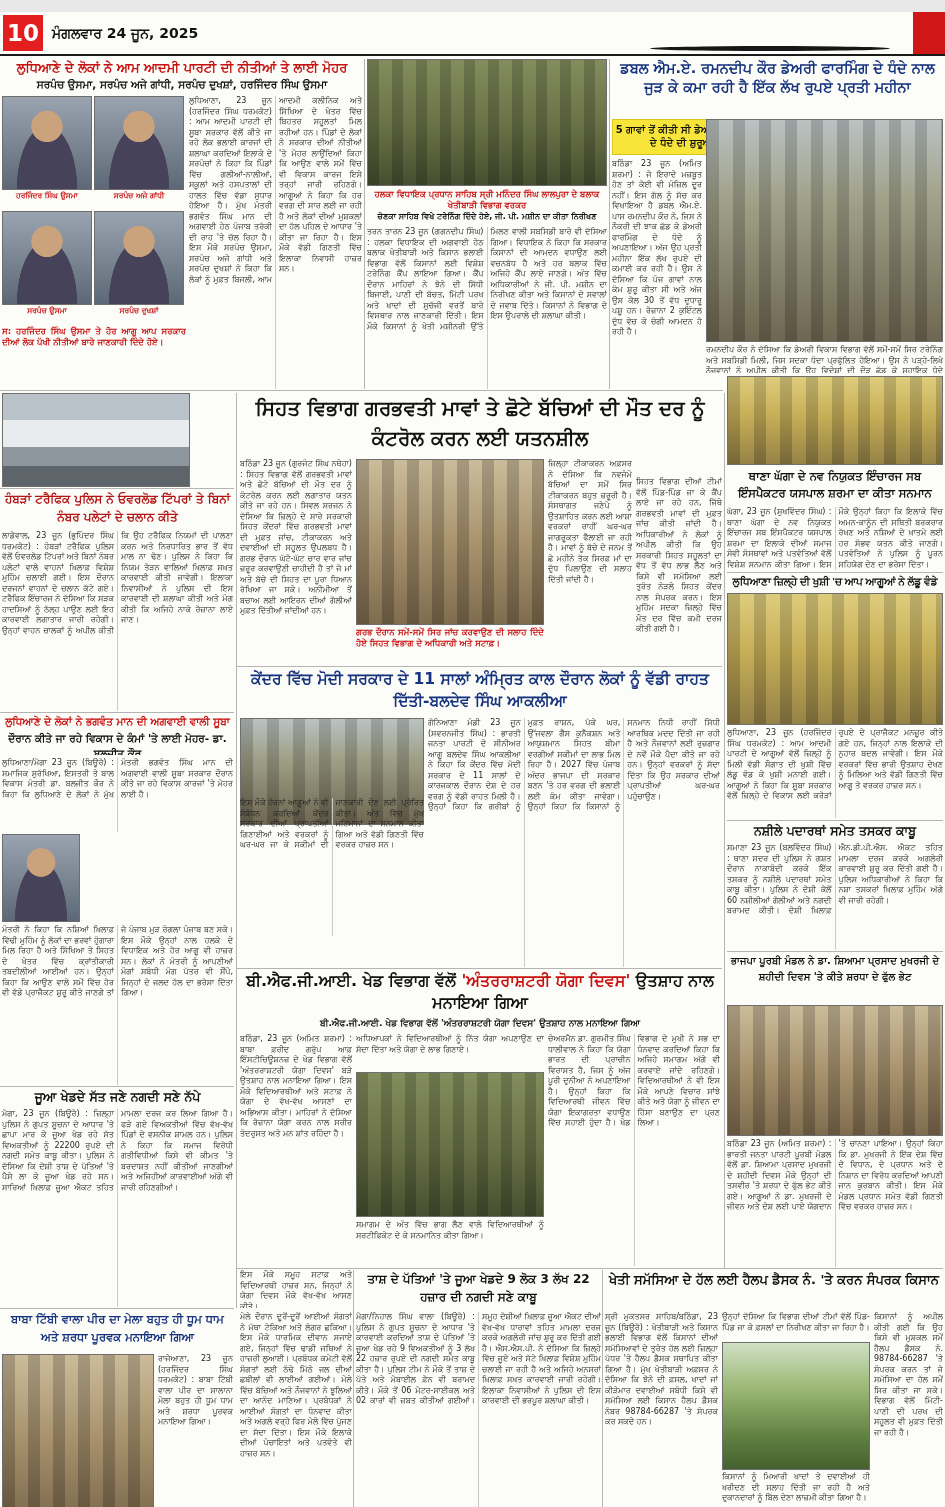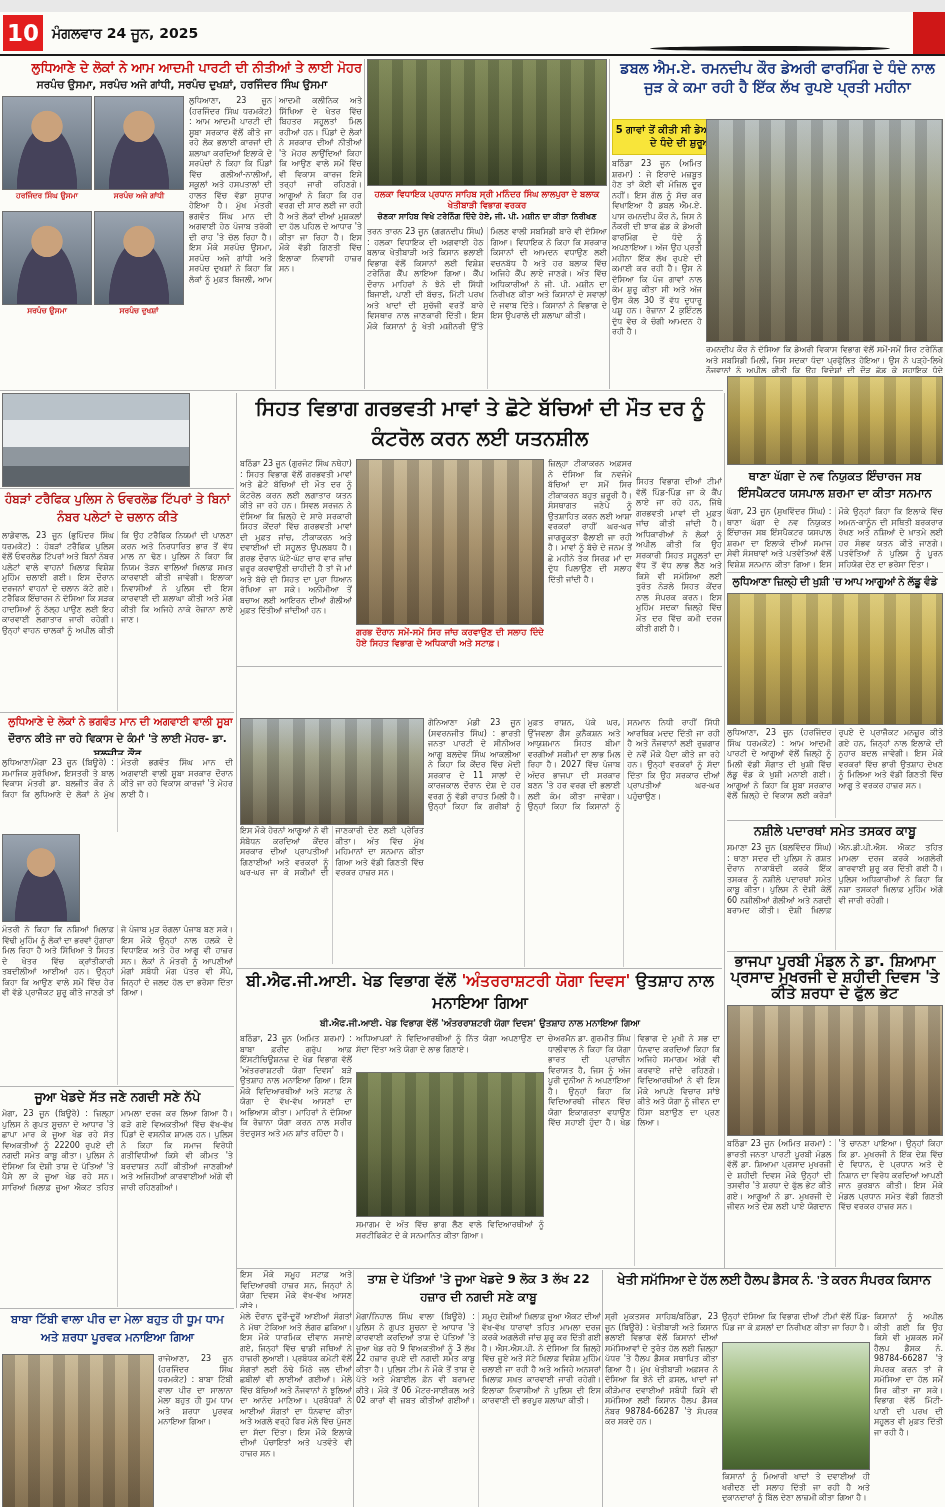--- a/index.html
+++ b/index.html
@@ -5,21 +5,21 @@
   html,body{margin:0;padding:0;background:#e8e8e8;}
   .page{position:relative;width:945px;height:1507px;background:#fcfcf8;
         font-family:"DejaVu Sans",sans-serif;overflow:hidden;margin:12px auto;}
   .abs{position:absolute;box-sizing:border-box;}
   
   .bt{font-size:8px;line-height:10.5px;text-align:justify;color:#1d1d1d;overflow:hidden;word-break:break-word;}
   .c2{column-count:2;column-gap:7px;column-rule:1px solid #c9c9c9;}
   .c3{column-count:3;column-gap:7px;column-rule:1px solid #c9c9c9;}
   
   .hd{font-weight:bold;text-align:center;overflow:hidden;}
-  .red{color:#c81212;text-align:right;} .navy{color:#16337d;text-align:center;} .blk{color:#111;} .maroon{color:#b31414;}
+  .red{color:#c81212;} .navy{color:#16337d;text-align:center;} .blk{color:#111;} .maroon{color:#b31414;}
   .cap{font-size:8.5px;line-height:10.5px;font-weight:bold;text-align:center;overflow:hidden;}
   
   .photo{position:absolute;border:1px solid #6e6e6e;box-sizing:border-box;}
   .ph-a{background:repeating-linear-gradient(90deg,rgba(30,40,22,.30) 0 11px,rgba(90,100,60,.18) 11px 24px),linear-gradient(180deg,#8d9663 0%,#6b7247 55%,#434a2e 100%);}
   .ph-b{background:repeating-linear-gradient(90deg,rgba(40,36,28,.28) 0 12px,rgba(120,110,86,.16) 12px 26px),linear-gradient(180deg,#c7d2d6 0%,#a9ac94 35%,#6d6550 100%);}
   .ph-c{background:repeating-linear-gradient(90deg,rgba(46,36,26,.30) 0 12px,rgba(140,118,86,.18) 12px 25px),linear-gradient(180deg,#d9cba9 0%,#b09a74 50%,#7c6a4d 100%);}
   .ph-d{background:repeating-linear-gradient(90deg,rgba(70,55,20,.28) 0 12px,rgba(190,160,70,.22) 12px 26px),linear-gradient(180deg,#e7d98c 0%,#c8b25c 45%,#8a7a46 100%);}
   .ph-e{background:linear-gradient(180deg,#cfe0c4 0%,#9db977 35%,#5f7f41 75%,#46612f 100%);}
   .ph-truck{background:linear-gradient(180deg,#b9c2c9 0 28%,#e9ecee 28% 58%,#8f979e 58% 78%,#5d646a 78% 100%);}
   .ph-portrait{background:radial-gradient(circle at 50% 32%,#caa27c 0 20%,rgba(0,0,0,0) 21%),radial-gradient(ellipse at 50% 100%,#45425a 0 48%,rgba(0,0,0,0) 49%),linear-gradient(180deg,#9aa4b0 0%,#5c6875 100%);}
@@ -54,20 +54,21 @@
 
   <div class="photo ph-portrait" style="left:2px;top:84px;width:90px;height:94px;"></div>
   <div class="abs cap red" style="left:2px;top:179px;width:90px;height:18px;font-size:7.5px;">ਹਰਜਿੰਦਰ ਸਿੰਘ ਉਸਮਾ</div>
   <div class="photo ph-portrait" style="left:94px;top:84px;width:90px;height:94px;"></div>
   <div class="abs cap red" style="left:94px;top:179px;width:90px;height:18px;font-size:7.5px;">ਸਰਪੰਚ ਅਜੇ ਗਾਂਧੀ</div>
   <div class="photo ph-portrait" style="left:2px;top:199px;width:90px;height:94px;"></div>
   <div class="abs cap red" style="left:2px;top:294px;width:90px;height:18px;font-size:7.5px;">ਸਰਪੰਚ ਉਸਮਾ</div>
   <div class="photo ph-portrait" style="left:94px;top:199px;width:90px;height:94px;"></div>
   <div class="abs cap red" style="left:94px;top:294px;width:90px;height:18px;font-size:7.5px;">ਸਰਪੰਚ ਦੁਖਸ਼ਾਂ</div>
 
+  <div class="abs cap red" style="left:2px;top:314px;width:184px;height:62px;text-align:justify;">ਸ: ਹਰਜਿੰਦਰ ਸਿੰਘ ਉਸਮਾ ਤੇ ਹੋਰ ਆਗੂ ਆਪ ਸਰਕਾਰ ਦੀਆਂ ਲੋਕ ਪੱਖੀ ਨੀਤੀਆਂ ਬਾਰੇ ਜਾਣਕਾਰੀ ਦਿੰਦੇ ਹੋਏ।</div>
   <div class="abs bt c2" style="left:189px;top:84px;width:173px;height:293px;">ਲੁਧਿਆਣਾ, 23 ਜੂਨ (ਹਰਜਿੰਦਰ ਸਿੰਘ ਧਰਮਕੋਟ) : ਆਮ ਆਦਮੀ ਪਾਰਟੀ ਦੀ ਸੂਬਾ ਸਰਕਾਰ ਵੱਲੋਂ ਕੀਤੇ ਜਾ ਰਹੇ ਲੋਕ ਭਲਾਈ ਕਾਰਜਾਂ ਦੀ ਸ਼ਲਾਘਾ ਕਰਦਿਆਂ ਇਲਾਕੇ ਦੇ ਸਰਪੰਚਾਂ ਨੇ ਕਿਹਾ ਕਿ ਪਿੰਡਾਂ ਵਿੱਚ ਗਲੀਆਂ-ਨਾਲੀਆਂ, ਸਕੂਲਾਂ ਅਤੇ ਹਸਪਤਾਲਾਂ ਦੀ ਹਾਲਤ ਵਿੱਚ ਵੱਡਾ ਸੁਧਾਰ ਹੋਇਆ ਹੈ। ਮੁੱਖ ਮੰਤਰੀ ਭਗਵੰਤ ਸਿੰਘ ਮਾਨ ਦੀ ਅਗਵਾਈ ਹੇਠ ਪੰਜਾਬ ਤਰੱਕੀ ਦੀ ਰਾਹ 'ਤੇ ਚੱਲ ਰਿਹਾ ਹੈ। ਇਸ ਮੌਕੇ ਸਰਪੰਚ ਉਸਮਾ, ਸਰਪੰਚ ਅਜੇ ਗਾਂਧੀ ਅਤੇ ਸਰਪੰਚ ਦੁਖਸ਼ਾਂ ਨੇ ਕਿਹਾ ਕਿ ਲੋਕਾਂ ਨੂੰ ਮੁਫ਼ਤ ਬਿਜਲੀ, ਆਮ ਆਦਮੀ ਕਲੀਨਿਕ ਅਤੇ ਸਿੱਖਿਆ ਦੇ ਖੇਤਰ ਵਿੱਚ ਬਿਹਤਰ ਸਹੂਲਤਾਂ ਮਿਲ ਰਹੀਆਂ ਹਨ। ਪਿੰਡਾਂ ਦੇ ਲੋਕਾਂ ਨੇ ਸਰਕਾਰ ਦੀਆਂ ਨੀਤੀਆਂ 'ਤੇ ਮੋਹਰ ਲਾਉਂਦਿਆਂ ਕਿਹਾ ਕਿ ਆਉਣ ਵਾਲੇ ਸਮੇਂ ਵਿੱਚ ਵੀ ਵਿਕਾਸ ਕਾਰਜ ਇਸੇ ਤਰ੍ਹਾਂ ਜਾਰੀ ਰਹਿਣਗੇ। ਆਗੂਆਂ ਨੇ ਕਿਹਾ ਕਿ ਹਰ ਵਰਗ ਦੀ ਸਾਰ ਲਈ ਜਾ ਰਹੀ ਹੈ ਅਤੇ ਲੋਕਾਂ ਦੀਆਂ ਮੁਸ਼ਕਲਾਂ ਦਾ ਹੱਲ ਪਹਿਲ ਦੇ ਆਧਾਰ 'ਤੇ ਕੀਤਾ ਜਾ ਰਿਹਾ ਹੈ। ਇਸ ਮੌਕੇ ਵੱਡੀ ਗਿਣਤੀ ਵਿੱਚ ਇਲਾਕਾ ਨਿਵਾਸੀ ਹਾਜ਼ਰ ਸਨ।</div>
 
   <div class="photo ph-a" style="left:367px;top:47px;width:240px;height:127px;"></div>
   <div class="abs cap red" style="left:367px;top:177px;width:240px;height:22px;">ਹਲਕਾ ਵਿਧਾਇਕ ਪ੍ਰਧਾਨ ਸਾਹਿਬ ਸ੍ਰੀ ਮਨਿੰਦਰ ਸਿੰਘ ਲਾਲਪੁਰਾ ਦੇ ਬਲਾਕ ਖੇਤੀਬਾੜੀ ਵਿਭਾਗ ਵਰਕਰ</div>
   <div class="abs cap blk" style="left:367px;top:200px;width:240px;height:12px;font-size:8px;">ਚੋਣਕਾ ਸਾਹਿਬ ਵਿਖੇ ਟਰੇਨਿੰਗ ਦਿੰਦੇ ਹੋਏ, ਜੀ. ਪੀ. ਮਸ਼ੀਨ ਦਾ ਕੀਤਾ ਨਿਰੀਖਣ</div>
   <div class="abs bt c2" style="left:367px;top:215px;width:240px;height:162px;">ਤਰਨ ਤਾਰਨ 23 ਜੂਨ (ਗਗਨਦੀਪ ਸਿੰਘ) : ਹਲਕਾ ਵਿਧਾਇਕ ਦੀ ਅਗਵਾਈ ਹੇਠ ਬਲਾਕ ਖੇਤੀਬਾੜੀ ਅਤੇ ਕਿਸਾਨ ਭਲਾਈ ਵਿਭਾਗ ਵੱਲੋਂ ਕਿਸਾਨਾਂ ਲਈ ਵਿਸ਼ੇਸ਼ ਟਰੇਨਿੰਗ ਕੈਂਪ ਲਾਇਆ ਗਿਆ। ਕੈਂਪ ਦੌਰਾਨ ਮਾਹਿਰਾਂ ਨੇ ਝੋਨੇ ਦੀ ਸਿੱਧੀ ਬਿਜਾਈ, ਪਾਣੀ ਦੀ ਬੱਚਤ, ਮਿੱਟੀ ਪਰਖ ਅਤੇ ਖਾਦਾਂ ਦੀ ਸੁਚੱਜੀ ਵਰਤੋਂ ਬਾਰੇ ਵਿਸਥਾਰ ਨਾਲ ਜਾਣਕਾਰੀ ਦਿੱਤੀ। ਇਸ ਮੌਕੇ ਕਿਸਾਨਾਂ ਨੂੰ ਖੇਤੀ ਮਸ਼ੀਨਰੀ ਉੱਤੇ ਮਿਲਣ ਵਾਲੀ ਸਬਸਿਡੀ ਬਾਰੇ ਵੀ ਦੱਸਿਆ ਗਿਆ। ਵਿਧਾਇਕ ਨੇ ਕਿਹਾ ਕਿ ਸਰਕਾਰ ਕਿਸਾਨਾਂ ਦੀ ਆਮਦਨ ਵਧਾਉਣ ਲਈ ਵਚਨਬੱਧ ਹੈ ਅਤੇ ਹਰ ਬਲਾਕ ਵਿੱਚ ਅਜਿਹੇ ਕੈਂਪ ਲਾਏ ਜਾਣਗੇ। ਅੰਤ ਵਿੱਚ ਅਧਿਕਾਰੀਆਂ ਨੇ ਜੀ. ਪੀ. ਮਸ਼ੀਨ ਦਾ ਨਿਰੀਖਣ ਕੀਤਾ ਅਤੇ ਕਿਸਾਨਾਂ ਦੇ ਸਵਾਲਾਂ ਦੇ ਜਵਾਬ ਦਿੱਤੇ। ਕਿਸਾਨਾਂ ਨੇ ਵਿਭਾਗ ਦੇ ਇਸ ਉਪਰਾਲੇ ਦੀ ਸ਼ਲਾਘਾ ਕੀਤੀ।</div>
 
   <div class="abs hd navy" style="left:612px;top:47px;width:331px;height:57px;font-size:14.5px;line-height:19px;">ਡਬਲ ਐਮ.ਏ. ਰਮਨਦੀਪ ਕੌਰ ਡੇਅਰੀ ਫਾਰਮਿੰਗ ਦੇ ਧੰਦੇ ਨਾਲ ਜੁੜ ਕੇ ਕਮਾ ਰਹੀ ਹੈ ਇੱਕ ਲੱਖ ਰੁਪਏ ਪ੍ਰਤੀ ਮਹੀਨਾ</div>
   <div class="abs hilite" style="left:612px;top:107px;width:146px;height:36px;">5 ਗਾਵਾਂ ਤੋਂ ਕੀਤੀ ਸੀ ਡੇਅਰੀ ਫਾਰਮਿੰਗ ਦੇ ਧੰਦੇ ਦੀ ਸ਼ੁਰੂਆਤ</div>
   <div class="abs bt" style="left:612px;top:147px;width:90px;height:230px;">ਬਠਿੰਡਾ 23 ਜੂਨ (ਅਮਿਤ ਸ਼ਰਮਾ) : ਜੇ ਇਰਾਦੇ ਮਜ਼ਬੂਤ ਹੋਣ ਤਾਂ ਕੋਈ ਵੀ ਮੰਜ਼ਿਲ ਦੂਰ ਨਹੀਂ। ਇਸ ਗੱਲ ਨੂੰ ਸੱਚ ਕਰ ਵਿਖਾਇਆ ਹੈ ਡਬਲ ਐਮ.ਏ. ਪਾਸ ਰਮਨਦੀਪ ਕੌਰ ਨੇ, ਜਿਸ ਨੇ ਨੌਕਰੀ ਦੀ ਝਾਕ ਛੱਡ ਕੇ ਡੇਅਰੀ ਫਾਰਮਿੰਗ ਦੇ ਧੰਦੇ ਨੂੰ ਅਪਣਾਇਆ। ਅੱਜ ਉਹ ਪ੍ਰਤੀ ਮਹੀਨਾ ਇੱਕ ਲੱਖ ਰੁਪਏ ਦੀ ਕਮਾਈ ਕਰ ਰਹੀ ਹੈ। ਉਸ ਨੇ ਦੱਸਿਆ ਕਿ ਪੰਜ ਗਾਵਾਂ ਨਾਲ ਕੰਮ ਸ਼ੁਰੂ ਕੀਤਾ ਸੀ ਅਤੇ ਅੱਜ ਉਸ ਕੋਲ 30 ਤੋਂ ਵੱਧ ਦੁਧਾਰੂ ਪਸ਼ੂ ਹਨ। ਰੋਜ਼ਾਨਾ 2 ਕੁਇੰਟਲ ਦੁੱਧ ਵੇਚ ਕੇ ਚੰਗੀ ਆਮਦਨ ਹੋ ਰਹੀ ਹੈ।</div>
@@ -84,36 +85,37 @@
   <div class="photo ph-truck" style="left:2px;top:381px;width:188px;height:94px;"></div>
   <div class="abs hd maroon" style="left:2px;top:478px;width:231px;height:38px;font-size:12px;line-height:18px;">ਹੰਬੜਾਂ ਟਰੈਫਿਕ ਪੁਲਿਸ ਨੇ ਓਵਰਲੋਡ ਟਿੱਪਰਾਂ ਤੇ ਬਿਨਾਂ ਨੰਬਰ ਪਲੇਟਾਂ ਦੇ ਚਲਾਨ ਕੀਤੇ</div>
   <div class="abs bt c2" style="left:2px;top:519px;width:231px;height:180px;">ਲਾਡੋਵਾਲ, 23 ਜੂਨ (ਭੁਪਿੰਦਰ ਸਿੰਘ ਧਰਮਕੋਟ) : ਹੰਬੜਾਂ ਟਰੈਫਿਕ ਪੁਲਿਸ ਵੱਲੋਂ ਓਵਰਲੋਡ ਟਿੱਪਰਾਂ ਅਤੇ ਬਿਨਾਂ ਨੰਬਰ ਪਲੇਟਾਂ ਵਾਲੇ ਵਾਹਨਾਂ ਖ਼ਿਲਾਫ਼ ਵਿਸ਼ੇਸ਼ ਮੁਹਿੰਮ ਚਲਾਈ ਗਈ। ਇਸ ਦੌਰਾਨ ਦਰਜਨਾਂ ਵਾਹਨਾਂ ਦੇ ਚਲਾਨ ਕੱਟੇ ਗਏ। ਟਰੈਫਿਕ ਇੰਚਾਰਜ ਨੇ ਦੱਸਿਆ ਕਿ ਸੜਕ ਹਾਦਸਿਆਂ ਨੂੰ ਠੱਲ੍ਹ ਪਾਉਣ ਲਈ ਇਹ ਕਾਰਵਾਈ ਲਗਾਤਾਰ ਜਾਰੀ ਰਹੇਗੀ। ਉਨ੍ਹਾਂ ਵਾਹਨ ਚਾਲਕਾਂ ਨੂੰ ਅਪੀਲ ਕੀਤੀ ਕਿ ਉਹ ਟਰੈਫਿਕ ਨਿਯਮਾਂ ਦੀ ਪਾਲਣਾ ਕਰਨ ਅਤੇ ਨਿਰਧਾਰਿਤ ਭਾਰ ਤੋਂ ਵੱਧ ਮਾਲ ਨਾ ਢੋਣ। ਪੁਲਿਸ ਨੇ ਕਿਹਾ ਕਿ ਨਿਯਮ ਤੋੜਨ ਵਾਲਿਆਂ ਖ਼ਿਲਾਫ਼ ਸਖ਼ਤ ਕਾਰਵਾਈ ਕੀਤੀ ਜਾਵੇਗੀ। ਇਲਾਕਾ ਨਿਵਾਸੀਆਂ ਨੇ ਪੁਲਿਸ ਦੀ ਇਸ ਕਾਰਵਾਈ ਦੀ ਸ਼ਲਾਘਾ ਕੀਤੀ ਅਤੇ ਮੰਗ ਕੀਤੀ ਕਿ ਅਜਿਹੇ ਨਾਕੇ ਰੋਜ਼ਾਨਾ ਲਾਏ ਜਾਣ।</div>
 
   <div class="abs hd red" style="left:2px;top:702px;width:231px;height:17px;font-size:10.5px;line-height:15px;">ਲੁਧਿਆਣੇ ਦੇ ਲੋਕਾਂ ਨੇ ਭਗਵੰਤ ਮਾਨ ਦੀ ਅਗਵਾਈ ਵਾਲੀ ਸੂਬਾ ਸਰਕਾਰ</div>
   <div class="abs hd blk" style="left:2px;top:719px;width:231px;height:24px;font-size:10.5px;line-height:15px;">ਦੌਰਾਨ ਕੀਤੇ ਜਾ ਰਹੇ ਵਿਕਾਸ ਦੇ ਕੰਮਾਂ 'ਤੇ ਲਾਈ ਮੋਹਰ- ਡਾ. ਬਲਜੀਤ ਕੌਰ</div>
   <div class="abs bt c2" style="left:2px;top:746px;width:231px;height:74px;">ਲੁਧਿਆਣਾ/ਮੋਗਾ 23 ਜੂਨ (ਬਿਊਰੋ) : ਸਮਾਜਿਕ ਸੁਰੱਖਿਆ, ਇਸਤਰੀ ਤੇ ਬਾਲ ਵਿਕਾਸ ਮੰਤਰੀ ਡਾ. ਬਲਜੀਤ ਕੌਰ ਨੇ ਕਿਹਾ ਕਿ ਲੁਧਿਆਣੇ ਦੇ ਲੋਕਾਂ ਨੇ ਮੁੱਖ ਮੰਤਰੀ ਭਗਵੰਤ ਸਿੰਘ ਮਾਨ ਦੀ ਅਗਵਾਈ ਵਾਲੀ ਸੂਬਾ ਸਰਕਾਰ ਦੌਰਾਨ ਕੀਤੇ ਜਾ ਰਹੇ ਵਿਕਾਸ ਕਾਰਜਾਂ 'ਤੇ ਮੋਹਰ ਲਾਈ ਹੈ।</div>
   <div class="photo ph-portrait" style="left:2px;top:822px;width:78px;height:88px;"></div>
   <div class="abs bt c2" style="left:2px;top:913px;width:231px;height:160px;">ਮੰਤਰੀ ਨੇ ਕਿਹਾ ਕਿ ਨਸ਼ਿਆਂ ਖ਼ਿਲਾਫ਼ ਵਿੱਢੀ ਮੁਹਿੰਮ ਨੂੰ ਲੋਕਾਂ ਦਾ ਭਰਵਾਂ ਹੁੰਗਾਰਾ ਮਿਲ ਰਿਹਾ ਹੈ ਅਤੇ ਸਿੱਖਿਆ ਤੇ ਸਿਹਤ ਦੇ ਖੇਤਰ ਵਿੱਚ ਕ੍ਰਾਂਤੀਕਾਰੀ ਤਬਦੀਲੀਆਂ ਆਈਆਂ ਹਨ। ਉਨ੍ਹਾਂ ਕਿਹਾ ਕਿ ਆਉਣ ਵਾਲੇ ਸਮੇਂ ਵਿੱਚ ਹੋਰ ਵੀ ਵੱਡੇ ਪ੍ਰਾਜੈਕਟ ਸ਼ੁਰੂ ਕੀਤੇ ਜਾਣਗੇ ਤਾਂ ਜੋ ਪੰਜਾਬ ਮੁੜ ਰੰਗਲਾ ਪੰਜਾਬ ਬਣ ਸਕੇ। ਇਸ ਮੌਕੇ ਉਨ੍ਹਾਂ ਨਾਲ ਹਲਕੇ ਦੇ ਵਿਧਾਇਕ ਅਤੇ ਹੋਰ ਆਗੂ ਵੀ ਹਾਜ਼ਰ ਸਨ। ਲੋਕਾਂ ਨੇ ਮੰਤਰੀ ਨੂੰ ਆਪਣੀਆਂ ਮੰਗਾਂ ਸਬੰਧੀ ਮੰਗ ਪੱਤਰ ਵੀ ਸੌਂਪੇ, ਜਿਨ੍ਹਾਂ ਦੇ ਜਲਦ ਹੱਲ ਦਾ ਭਰੋਸਾ ਦਿੱਤਾ ਗਿਆ।</div>
 
+  <div class="abs hd navy" style="left:240px;top:656px;width:480px;height:46px;font-size:15.5px;line-height:22px;">ਕੇਂਦਰ ਵਿੱਚ ਮੋਦੀ ਸਰਕਾਰ ਦੇ 11 ਸਾਲਾਂ ਅੰਮ੍ਰਿਤ ਕਾਲ ਦੌਰਾਨ ਲੋਕਾਂ ਨੂੰ ਵੱਡੀ ਰਾਹਤ ਦਿੱਤੀ-ਬਲਦੇਵ ਸਿੰਘ ਆਕਲੀਆ</div>
   <div class="photo ph-b" style="left:240px;top:706px;width:184px;height:107px;"></div>
   <div class="abs bt c3" style="left:428px;top:706px;width:292px;height:249px;">ਗੋਨਿਆਣਾ ਮੰਡੀ 23 ਜੂਨ (ਸਵਰਨਜੀਤ ਸਿੰਘ) : ਭਾਰਤੀ ਜਨਤਾ ਪਾਰਟੀ ਦੇ ਸੀਨੀਅਰ ਆਗੂ ਬਲਦੇਵ ਸਿੰਘ ਆਕਲੀਆ ਨੇ ਕਿਹਾ ਕਿ ਕੇਂਦਰ ਵਿੱਚ ਮੋਦੀ ਸਰਕਾਰ ਦੇ 11 ਸਾਲਾਂ ਦੇ ਕਾਰਜਕਾਲ ਦੌਰਾਨ ਦੇਸ਼ ਦੇ ਹਰ ਵਰਗ ਨੂੰ ਵੱਡੀ ਰਾਹਤ ਮਿਲੀ ਹੈ। ਉਨ੍ਹਾਂ ਕਿਹਾ ਕਿ ਗਰੀਬਾਂ ਨੂੰ ਮੁਫ਼ਤ ਰਾਸ਼ਨ, ਪੱਕੇ ਘਰ, ਉੱਜਵਲਾ ਗੈਸ ਕੁਨੈਕਸ਼ਨ ਅਤੇ ਆਯੁਸ਼ਮਾਨ ਸਿਹਤ ਬੀਮਾ ਵਰਗੀਆਂ ਸਕੀਮਾਂ ਦਾ ਲਾਭ ਮਿਲ ਰਿਹਾ ਹੈ। 2027 ਵਿੱਚ ਪੰਜਾਬ ਅੰਦਰ ਭਾਜਪਾ ਦੀ ਸਰਕਾਰ ਬਣਨ 'ਤੇ ਹਰ ਵਰਗ ਦੀ ਭਲਾਈ ਲਈ ਕੰਮ ਕੀਤਾ ਜਾਵੇਗਾ। ਉਨ੍ਹਾਂ ਕਿਹਾ ਕਿ ਕਿਸਾਨਾਂ ਨੂੰ ਸਨਮਾਨ ਨਿਧੀ ਰਾਹੀਂ ਸਿੱਧੀ ਆਰਥਿਕ ਮਦਦ ਦਿੱਤੀ ਜਾ ਰਹੀ ਹੈ ਅਤੇ ਨੌਜਵਾਨਾਂ ਲਈ ਰੁਜ਼ਗਾਰ ਦੇ ਨਵੇਂ ਮੌਕੇ ਪੈਦਾ ਕੀਤੇ ਜਾ ਰਹੇ ਹਨ। ਉਨ੍ਹਾਂ ਵਰਕਰਾਂ ਨੂੰ ਸੱਦਾ ਦਿੱਤਾ ਕਿ ਉਹ ਸਰਕਾਰ ਦੀਆਂ ਪ੍ਰਾਪਤੀਆਂ ਘਰ-ਘਰ ਪਹੁੰਚਾਉਣ।</div>
-  <div class="abs bt c2" style="left:240px;top:814px;width:184px;height:138px;">ਇਸ ਮੌਕੇ ਹੋਰਨਾਂ ਆਗੂਆਂ ਨੇ ਵੀ ਸੰਬੋਧਨ ਕਰਦਿਆਂ ਕੇਂਦਰ ਸਰਕਾਰ ਦੀਆਂ ਪ੍ਰਾਪਤੀਆਂ ਗਿਣਾਈਆਂ ਅਤੇ ਵਰਕਰਾਂ ਨੂੰ ਘਰ-ਘਰ ਜਾ ਕੇ ਸਕੀਮਾਂ ਦੀ ਜਾਣਕਾਰੀ ਦੇਣ ਲਈ ਪ੍ਰੇਰਿਤ ਕੀਤਾ। ਅੰਤ ਵਿੱਚ ਮੁੱਖ ਮਹਿਮਾਨਾਂ ਦਾ ਸਨਮਾਨ ਕੀਤਾ ਗਿਆ ਅਤੇ ਵੱਡੀ ਗਿਣਤੀ ਵਿੱਚ ਵਰਕਰ ਹਾਜ਼ਰ ਸਨ।</div>
+  <div class="abs bt c2" style="left:240px;top:786px;width:184px;height:138px;">ਇਸ ਮੌਕੇ ਹੋਰਨਾਂ ਆਗੂਆਂ ਨੇ ਵੀ ਸੰਬੋਧਨ ਕਰਦਿਆਂ ਕੇਂਦਰ ਸਰਕਾਰ ਦੀਆਂ ਪ੍ਰਾਪਤੀਆਂ ਗਿਣਾਈਆਂ ਅਤੇ ਵਰਕਰਾਂ ਨੂੰ ਘਰ-ਘਰ ਜਾ ਕੇ ਸਕੀਮਾਂ ਦੀ ਜਾਣਕਾਰੀ ਦੇਣ ਲਈ ਪ੍ਰੇਰਿਤ ਕੀਤਾ। ਅੰਤ ਵਿੱਚ ਮੁੱਖ ਮਹਿਮਾਨਾਂ ਦਾ ਸਨਮਾਨ ਕੀਤਾ ਗਿਆ ਅਤੇ ਵੱਡੀ ਗਿਣਤੀ ਵਿੱਚ ਵਰਕਰ ਹਾਜ਼ਰ ਸਨ।</div>
 
   <div class="photo ph-d" style="left:727px;top:364px;width:216px;height:89px;"></div>
   <div class="abs hd blk" style="left:727px;top:456px;width:216px;height:36px;font-size:11.5px;line-height:17px;">ਥਾਣਾ ਘੱਗਾ ਦੇ ਨਵ ਨਿਯੁਕਤ ਇੰਚਾਰਜ ਸਬ ਇੰਸਪੈਕਟਰ ਯਸਪਾਲ ਸ਼ਰਮਾ ਦਾ ਕੀਤਾ ਸਨਮਾਨ</div>
   <div class="abs bt c2" style="left:727px;top:495px;width:216px;height:63px;">ਘੱਗਾ, 23 ਜੂਨ (ਸੁਖਵਿੰਦਰ ਸਿੰਘ) : ਥਾਣਾ ਘੱਗਾ ਦੇ ਨਵ ਨਿਯੁਕਤ ਇੰਚਾਰਜ ਸਬ ਇੰਸਪੈਕਟਰ ਯਸਪਾਲ ਸ਼ਰਮਾ ਦਾ ਇਲਾਕੇ ਦੀਆਂ ਸਮਾਜ ਸੇਵੀ ਸੰਸਥਾਵਾਂ ਅਤੇ ਪਤਵੰਤਿਆਂ ਵੱਲੋਂ ਵਿਸ਼ੇਸ਼ ਸਨਮਾਨ ਕੀਤਾ ਗਿਆ। ਇਸ ਮੌਕੇ ਉਨ੍ਹਾਂ ਕਿਹਾ ਕਿ ਇਲਾਕੇ ਵਿੱਚ ਅਮਨ-ਕਾਨੂੰਨ ਦੀ ਸਥਿਤੀ ਬਰਕਰਾਰ ਰੱਖਣ ਅਤੇ ਨਸ਼ਿਆਂ ਦੇ ਖ਼ਾਤਮੇ ਲਈ ਹਰ ਸੰਭਵ ਯਤਨ ਕੀਤੇ ਜਾਣਗੇ। ਪਤਵੰਤਿਆਂ ਨੇ ਪੁਲਿਸ ਨੂੰ ਪੂਰਨ ਸਹਿਯੋਗ ਦੇਣ ਦਾ ਭਰੋਸਾ ਦਿੱਤਾ।</div>
 
   <div class="abs hd blk" style="left:727px;top:562px;width:216px;height:17px;font-size:10.5px;line-height:16px;font-family:Liberation Serif, serif;">ਲੁਧਿਆਣਾ ਜ਼ਿਲ੍ਹੇ ਦੀ ਖੁਸ਼ੀ 'ਚ ਆਪ ਆਗੂਆਂ ਨੇ ਲੱਡੂ ਵੰਡੇ</div>
   <div class="photo ph-d" style="left:727px;top:581px;width:216px;height:132px;"></div>
   <div class="abs bt c2" style="left:727px;top:716px;width:216px;height:90px;">ਲੁਧਿਆਣਾ, 23 ਜੂਨ (ਹਰਜਿੰਦਰ ਸਿੰਘ ਧਰਮਕੋਟ) : ਆਮ ਆਦਮੀ ਪਾਰਟੀ ਦੇ ਆਗੂਆਂ ਵੱਲੋਂ ਜ਼ਿਲ੍ਹੇ ਨੂੰ ਮਿਲੀ ਵੱਡੀ ਸੌਗਾਤ ਦੀ ਖੁਸ਼ੀ ਵਿੱਚ ਲੱਡੂ ਵੰਡ ਕੇ ਖੁਸ਼ੀ ਮਨਾਈ ਗਈ। ਆਗੂਆਂ ਨੇ ਕਿਹਾ ਕਿ ਸੂਬਾ ਸਰਕਾਰ ਵੱਲੋਂ ਜ਼ਿਲ੍ਹੇ ਦੇ ਵਿਕਾਸ ਲਈ ਕਰੋੜਾਂ ਰੁਪਏ ਦੇ ਪ੍ਰਾਜੈਕਟ ਮਨਜ਼ੂਰ ਕੀਤੇ ਗਏ ਹਨ, ਜਿਨ੍ਹਾਂ ਨਾਲ ਇਲਾਕੇ ਦੀ ਨੁਹਾਰ ਬਦਲ ਜਾਵੇਗੀ। ਇਸ ਮੌਕੇ ਵਰਕਰਾਂ ਵਿੱਚ ਭਾਰੀ ਉਤਸ਼ਾਹ ਦੇਖਣ ਨੂੰ ਮਿਲਿਆ ਅਤੇ ਵੱਡੀ ਗਿਣਤੀ ਵਿੱਚ ਆਗੂ ਤੇ ਵਰਕਰ ਹਾਜ਼ਰ ਸਨ।</div>
 
   <div class="abs hd blk" style="left:727px;top:810px;width:216px;height:18px;font-size:12.5px;line-height:17px;">ਨਸ਼ੀਲੇ ਪਦਾਰਥਾਂ ਸਮੇਤ ਤਸਕਰ ਕਾਬੂ</div>
   <div class="abs bt c2" style="left:727px;top:831px;width:216px;height:107px;">ਸਮਾਣਾ 23 ਜੂਨ (ਬਲਵਿੰਦਰ ਸਿੰਘ) : ਥਾਣਾ ਸਦਰ ਦੀ ਪੁਲਿਸ ਨੇ ਗਸ਼ਤ ਦੌਰਾਨ ਨਾਕਾਬੰਦੀ ਕਰਕੇ ਇੱਕ ਤਸਕਰ ਨੂੰ ਨਸ਼ੀਲੇ ਪਦਾਰਥਾਂ ਸਮੇਤ ਕਾਬੂ ਕੀਤਾ। ਪੁਲਿਸ ਨੇ ਦੋਸ਼ੀ ਕੋਲੋਂ 60 ਨਸ਼ੀਲੀਆਂ ਗੋਲੀਆਂ ਅਤੇ ਨਗਦੀ ਬਰਾਮਦ ਕੀਤੀ। ਦੋਸ਼ੀ ਖ਼ਿਲਾਫ਼ ਐਨ.ਡੀ.ਪੀ.ਐਸ. ਐਕਟ ਤਹਿਤ ਮਾਮਲਾ ਦਰਜ ਕਰਕੇ ਅਗਲੇਰੀ ਕਾਰਵਾਈ ਸ਼ੁਰੂ ਕਰ ਦਿੱਤੀ ਗਈ ਹੈ। ਪੁਲਿਸ ਅਧਿਕਾਰੀਆਂ ਨੇ ਕਿਹਾ ਕਿ ਨਸ਼ਾ ਤਸਕਰਾਂ ਖ਼ਿਲਾਫ਼ ਮੁਹਿੰਮ ਅੱਗੇ ਵੀ ਜਾਰੀ ਰਹੇਗੀ।</div>
 
-  <div class="abs hd blk" style="left:727px;top:941px;width:216px;height:50px;font-size:15px;line-height:16px;">ਭਾਜਪਾ ਪੂਰਬੀ ਮੰਡਲ ਨੇ ਡਾ. ਸ਼ਿਆਮਾ ਪ੍ਰਸਾਦ ਮੁਖਰਜੀ ਦੇ ਸ਼ਹੀਦੀ ਦਿਵਸ 'ਤੇ ਕੀਤੇ ਸ਼ਰਧਾ ਦੇ ਫੁੱਲ ਭੇਟ</div>
+  <div class="abs hd blk" style="left:727px;top:941px;width:216px;height:50px;font-size:10px;line-height:16px;">ਭਾਜਪਾ ਪੂਰਬੀ ਮੰਡਲ ਨੇ ਡਾ. ਸ਼ਿਆਮਾ ਪ੍ਰਸਾਦ ਮੁਖਰਜੀ ਦੇ ਸ਼ਹੀਦੀ ਦਿਵਸ 'ਤੇ ਕੀਤੇ ਸ਼ਰਧਾ ਦੇ ਫੁੱਲ ਭੇਟ</div>
   <div class="photo ph-c" style="left:727px;top:993px;width:216px;height:131px;"></div>
   <div class="abs bt c2" style="left:727px;top:1127px;width:216px;height:128px;">ਬਠਿੰਡਾ 23 ਜੂਨ (ਅਮਿਤ ਸ਼ਰਮਾ) : ਭਾਰਤੀ ਜਨਤਾ ਪਾਰਟੀ ਪੂਰਬੀ ਮੰਡਲ ਵੱਲੋਂ ਡਾ. ਸ਼ਿਆਮਾ ਪ੍ਰਸਾਦ ਮੁਖਰਜੀ ਦੇ ਸ਼ਹੀਦੀ ਦਿਵਸ ਮੌਕੇ ਉਨ੍ਹਾਂ ਦੀ ਤਸਵੀਰ 'ਤੇ ਸ਼ਰਧਾ ਦੇ ਫੁੱਲ ਭੇਟ ਕੀਤੇ ਗਏ। ਆਗੂਆਂ ਨੇ ਡਾ. ਮੁਖਰਜੀ ਦੇ ਜੀਵਨ ਅਤੇ ਦੇਸ਼ ਲਈ ਪਾਏ ਯੋਗਦਾਨ 'ਤੇ ਚਾਨਣਾ ਪਾਇਆ। ਉਨ੍ਹਾਂ ਕਿਹਾ ਕਿ ਡਾ. ਮੁਖਰਜੀ ਨੇ ਇੱਕ ਦੇਸ਼ ਵਿੱਚ ਦੋ ਵਿਧਾਨ, ਦੋ ਪ੍ਰਧਾਨ ਅਤੇ ਦੋ ਨਿਸ਼ਾਨ ਦਾ ਵਿਰੋਧ ਕਰਦਿਆਂ ਆਪਣੀ ਜਾਨ ਕੁਰਬਾਨ ਕੀਤੀ। ਇਸ ਮੌਕੇ ਮੰਡਲ ਪ੍ਰਧਾਨ ਸਮੇਤ ਵੱਡੀ ਗਿਣਤੀ ਵਿੱਚ ਵਰਕਰ ਹਾਜ਼ਰ ਸਨ।</div>
 
   <div class="abs hd" style="left:240px;top:958px;width:480px;height:46px;font-size:16px;line-height:22px;">
     <span class="blk">ਬੀ.ਐਫ.ਜੀ.ਆਈ. ਖੇਡ ਵਿਭਾਗ ਵੱਲੋਂ </span><span class="red">'ਅੰਤਰਰਾਸ਼ਟਰੀ ਯੋਗਾ ਦਿਵਸ'</span><span class="blk"> ਉਤਸ਼ਾਹ ਨਾਲ ਮਨਾਇਆ ਗਿਆ</span>
   </div>
   <div class="abs cap blk" style="left:240px;top:1006px;width:480px;height:13px;font-size:9px;">ਬੀ.ਐਫ.ਜੀ.ਆਈ. ਖੇਡ ਵਿਭਾਗ ਵੱਲੋਂ 'ਅੰਤਰਰਾਸ਼ਟਰੀ ਯੋਗਾ ਦਿਵਸ' ਉਤਸ਼ਾਹ ਨਾਲ ਮਨਾਇਆ ਗਿਆ</div>
   <div class="abs bt" style="left:240px;top:1022px;width:112px;height:232px;">ਬਠਿੰਡਾ, 23 ਜੂਨ (ਅਮਿਤ ਸ਼ਰਮਾ) : ਬਾਬਾ ਫ਼ਰੀਦ ਗਰੁੱਪ ਆਫ਼ ਇੰਸਟੀਚਿਊਸ਼ਨਜ਼ ਦੇ ਖੇਡ ਵਿਭਾਗ ਵੱਲੋਂ 'ਅੰਤਰਰਾਸ਼ਟਰੀ ਯੋਗਾ ਦਿਵਸ' ਬੜੇ ਉਤਸ਼ਾਹ ਨਾਲ ਮਨਾਇਆ ਗਿਆ। ਇਸ ਮੌਕੇ ਵਿਦਿਆਰਥੀਆਂ ਅਤੇ ਸਟਾਫ਼ ਨੇ ਯੋਗਾ ਦੇ ਵੱਖ-ਵੱਖ ਆਸਣਾਂ ਦਾ ਅਭਿਆਸ ਕੀਤਾ। ਮਾਹਿਰਾਂ ਨੇ ਦੱਸਿਆ ਕਿ ਰੋਜ਼ਾਨਾ ਯੋਗਾ ਕਰਨ ਨਾਲ ਸਰੀਰ ਤੰਦਰੁਸਤ ਅਤੇ ਮਨ ਸ਼ਾਂਤ ਰਹਿੰਦਾ ਹੈ।</div>
   <div class="abs bt" style="left:356px;top:1022px;width:188px;height:36px;">ਅਧਿਆਪਕਾਂ ਨੇ ਵਿਦਿਆਰਥੀਆਂ ਨੂੰ ਨਿੱਤ ਯੋਗਾ ਅਪਣਾਉਣ ਦਾ ਸੱਦਾ ਦਿੱਤਾ ਅਤੇ ਯੋਗਾ ਦੇ ਲਾਭ ਗਿਣਾਏ।</div>
   <div class="photo ph-a" style="left:356px;top:1060px;width:188px;height:145px;"></div>
@@ -125,21 +127,21 @@
   <div class="abs bt c2" style="left:2px;top:1097px;width:231px;height:198px;">ਮੋਗਾ, 23 ਜੂਨ (ਬਿਊਰੋ) : ਜ਼ਿਲ੍ਹਾ ਪੁਲਿਸ ਨੇ ਗੁਪਤ ਸੂਚਨਾ ਦੇ ਆਧਾਰ 'ਤੇ ਛਾਪਾ ਮਾਰ ਕੇ ਜੂਆ ਖੇਡ ਰਹੇ ਸੱਤ ਵਿਅਕਤੀਆਂ ਨੂੰ 22200 ਰੁਪਏ ਦੀ ਨਗਦੀ ਸਮੇਤ ਕਾਬੂ ਕੀਤਾ। ਪੁਲਿਸ ਨੇ ਦੱਸਿਆ ਕਿ ਦੋਸ਼ੀ ਤਾਸ਼ ਦੇ ਪੱਤਿਆਂ 'ਤੇ ਪੈਸੇ ਲਾ ਕੇ ਜੂਆ ਖੇਡ ਰਹੇ ਸਨ। ਸਾਰਿਆਂ ਖ਼ਿਲਾਫ਼ ਜੂਆ ਐਕਟ ਤਹਿਤ ਮਾਮਲਾ ਦਰਜ ਕਰ ਲਿਆ ਗਿਆ ਹੈ। ਫੜੇ ਗਏ ਵਿਅਕਤੀਆਂ ਵਿੱਚ ਵੱਖ-ਵੱਖ ਪਿੰਡਾਂ ਦੇ ਵਸਨੀਕ ਸ਼ਾਮਲ ਹਨ। ਪੁਲਿਸ ਨੇ ਕਿਹਾ ਕਿ ਸਮਾਜ ਵਿਰੋਧੀ ਗਤੀਵਿਧੀਆਂ ਕਿਸੇ ਵੀ ਕੀਮਤ 'ਤੇ ਬਰਦਾਸ਼ਤ ਨਹੀਂ ਕੀਤੀਆਂ ਜਾਣਗੀਆਂ ਅਤੇ ਅਜਿਹੀਆਂ ਕਾਰਵਾਈਆਂ ਅੱਗੇ ਵੀ ਜਾਰੀ ਰਹਿਣਗੀਆਂ।</div>
 
   <div class="abs hd navy" style="left:2px;top:1298px;width:231px;height:40px;font-size:11.5px;line-height:18px;">ਬਾਬਾ ਟਿੱਬੀ ਵਾਲਾ ਪੀਰ ਦਾ ਮੇਲਾ ਬਹੁਤ ਹੀ ਧੂਮ ਧਾਮ ਅਤੇ ਸ਼ਰਧਾ ਪੂਰਵਕ ਮਨਾਇਆ ਗਿਆ</div>
   <div class="photo ph-c" style="left:2px;top:1342px;width:152px;height:163px;"></div>
   <div class="abs bt" style="left:158px;top:1342px;width:75px;height:163px;">ਰਾਜੇਆਣਾ, 23 ਜੂਨ (ਹਰਜਿੰਦਰ ਸਿੰਘ ਧਰਮਕੋਟ) : ਬਾਬਾ ਟਿੱਬੀ ਵਾਲਾ ਪੀਰ ਦਾ ਸਾਲਾਨਾ ਮੇਲਾ ਬਹੁਤ ਹੀ ਧੂਮ ਧਾਮ ਅਤੇ ਸ਼ਰਧਾ ਪੂਰਵਕ ਮਨਾਇਆ ਗਿਆ।</div>
   <div class="abs bt" style="left:240px;top:1300px;width:112px;height:205px;">ਮੇਲੇ ਦੌਰਾਨ ਦੂਰੋਂ-ਦੂਰੋਂ ਆਈਆਂ ਸੰਗਤਾਂ ਨੇ ਮੱਥਾ ਟੇਕਿਆ ਅਤੇ ਲੰਗਰ ਛਕਿਆ। ਇਸ ਮੌਕੇ ਧਾਰਮਿਕ ਦੀਵਾਨ ਸਜਾਏ ਗਏ, ਜਿਨ੍ਹਾਂ ਵਿੱਚ ਢਾਡੀ ਜਥਿਆਂ ਨੇ ਹਾਜ਼ਰੀ ਲੁਆਈ। ਪ੍ਰਬੰਧਕ ਕਮੇਟੀ ਵੱਲੋਂ ਸੰਗਤਾਂ ਲਈ ਠੰਢੇ ਮਿੱਠੇ ਜਲ ਦੀਆਂ ਛਬੀਲਾਂ ਵੀ ਲਾਈਆਂ ਗਈਆਂ। ਮੇਲੇ ਵਿੱਚ ਬੱਚਿਆਂ ਅਤੇ ਨੌਜਵਾਨਾਂ ਨੇ ਝੂਲਿਆਂ ਦਾ ਆਨੰਦ ਮਾਣਿਆ। ਪ੍ਰਬੰਧਕਾਂ ਨੇ ਆਈਆਂ ਸੰਗਤਾਂ ਦਾ ਧੰਨਵਾਦ ਕੀਤਾ ਅਤੇ ਅਗਲੇ ਵਰ੍ਹੇ ਫਿਰ ਮੇਲੇ ਵਿੱਚ ਪੁੱਜਣ ਦਾ ਸੱਦਾ ਦਿੱਤਾ। ਇਸ ਮੌਕੇ ਇਲਾਕੇ ਦੀਆਂ ਪੰਚਾਇਤਾਂ ਅਤੇ ਪਤਵੰਤੇ ਵੀ ਹਾਜ਼ਰ ਸਨ।</div>
 
   <div class="abs hd blk" style="left:356px;top:1258px;width:245px;height:40px;font-size:12px;line-height:18px;">ਤਾਸ਼ ਦੇ ਪੱਤਿਆਂ 'ਤੇ ਜੂਆ ਖੇਡਦੇ 9 ਲੋਕ 3 ਲੱਖ 22 ਹਜ਼ਾਰ ਦੀ ਨਗਦੀ ਸਣੇ ਕਾਬੂ</div>
   <div class="abs bt c2" style="left:356px;top:1300px;width:245px;height:205px;">ਮੋਗਾ/ਨਿਹਾਲ ਸਿੰਘ ਵਾਲਾ (ਬਿਊਰੋ) : ਪੁਲਿਸ ਨੇ ਗੁਪਤ ਸੂਚਨਾ ਦੇ ਆਧਾਰ 'ਤੇ ਕਾਰਵਾਈ ਕਰਦਿਆਂ ਤਾਸ਼ ਦੇ ਪੱਤਿਆਂ 'ਤੇ ਜੂਆ ਖੇਡ ਰਹੇ 9 ਵਿਅਕਤੀਆਂ ਨੂੰ 3 ਲੱਖ 22 ਹਜ਼ਾਰ ਰੁਪਏ ਦੀ ਨਗਦੀ ਸਮੇਤ ਕਾਬੂ ਕੀਤਾ ਹੈ। ਪੁਲਿਸ ਟੀਮ ਨੇ ਮੌਕੇ ਤੋਂ ਤਾਸ਼ ਦੇ ਪੱਤੇ ਅਤੇ ਮੋਬਾਈਲ ਫ਼ੋਨ ਵੀ ਬਰਾਮਦ ਕੀਤੇ। ਮੌਕੇ ਤੋਂ 06 ਮੋਟਰ-ਸਾਈਕਲ ਅਤੇ 02 ਕਾਰਾਂ ਵੀ ਜ਼ਬਤ ਕੀਤੀਆਂ ਗਈਆਂ। ਸਮੂਹ ਦੋਸ਼ੀਆਂ ਖ਼ਿਲਾਫ਼ ਜੂਆ ਐਕਟ ਦੀਆਂ ਵੱਖ-ਵੱਖ ਧਾਰਾਵਾਂ ਤਹਿਤ ਮਾਮਲਾ ਦਰਜ ਕਰਕੇ ਅਗਲੇਰੀ ਜਾਂਚ ਸ਼ੁਰੂ ਕਰ ਦਿੱਤੀ ਗਈ ਹੈ। ਐਸ.ਐਸ.ਪੀ. ਨੇ ਦੱਸਿਆ ਕਿ ਜ਼ਿਲ੍ਹੇ ਵਿੱਚ ਜੂਏ ਅਤੇ ਸੱਟੇ ਖ਼ਿਲਾਫ਼ ਵਿਸ਼ੇਸ਼ ਮੁਹਿੰਮ ਚਲਾਈ ਜਾ ਰਹੀ ਹੈ ਅਤੇ ਅਜਿਹੇ ਅਨਸਰਾਂ ਖ਼ਿਲਾਫ਼ ਸਖ਼ਤ ਕਾਰਵਾਈ ਜਾਰੀ ਰਹੇਗੀ। ਇਲਾਕਾ ਨਿਵਾਸੀਆਂ ਨੇ ਪੁਲਿਸ ਦੀ ਇਸ ਕਾਰਵਾਈ ਦੀ ਭਰਪੂਰ ਸ਼ਲਾਘਾ ਕੀਤੀ।</div>
 
-  <div class="abs hd blk" style="left:605px;top:1258px;width:338px;height:40px;font-size:13px;line-height:19px;font-family:Liberation Serif, serif;">ਖੇਤੀ ਸਮੱਸਿਆ ਦੇ ਹੱਲ ਲਈ ਹੈਲਪ ਡੈਸਕ ਨੰ. 'ਤੇ ਕਰਨ ਸੰਪਰਕ ਕਿਸਾਨ</div>
+  <div class="abs hd blk" style="left:605px;top:1258px;width:338px;height:40px;font-size:13px;line-height:19px;">ਖੇਤੀ ਸਮੱਸਿਆ ਦੇ ਹੱਲ ਲਈ ਹੈਲਪ ਡੈਸਕ ਨੰ. 'ਤੇ ਕਰਨ ਸੰਪਰਕ ਕਿਸਾਨ</div>
   <div class="abs bt" style="left:605px;top:1300px;width:113px;height:205px;">ਸ੍ਰੀ ਮੁਕਤਸਰ ਸਾਹਿਬ/ਬਠਿੰਡਾ, 23 ਜੂਨ (ਬਿਊਰੋ) : ਖੇਤੀਬਾੜੀ ਅਤੇ ਕਿਸਾਨ ਭਲਾਈ ਵਿਭਾਗ ਵੱਲੋਂ ਕਿਸਾਨਾਂ ਦੀਆਂ ਸਮੱਸਿਆਵਾਂ ਦੇ ਤੁਰੰਤ ਹੱਲ ਲਈ ਜ਼ਿਲ੍ਹਾ ਪੱਧਰ 'ਤੇ ਹੈਲਪ ਡੈਸਕ ਸਥਾਪਿਤ ਕੀਤਾ ਗਿਆ ਹੈ। ਮੁੱਖ ਖੇਤੀਬਾੜੀ ਅਫ਼ਸਰ ਨੇ ਦੱਸਿਆ ਕਿ ਝੋਨੇ ਦੀ ਫ਼ਸਲ, ਖਾਦਾਂ ਜਾਂ ਕੀੜੇਮਾਰ ਦਵਾਈਆਂ ਸਬੰਧੀ ਕਿਸੇ ਵੀ ਸਮੱਸਿਆ ਲਈ ਕਿਸਾਨ ਹੈਲਪ ਡੈਸਕ ਨੰਬਰ 98784-66287 'ਤੇ ਸੰਪਰਕ ਕਰ ਸਕਦੇ ਹਨ।</div>
   <div class="abs bt" style="left:722px;top:1300px;width:148px;height:28px;">ਉਨ੍ਹਾਂ ਦੱਸਿਆ ਕਿ ਵਿਭਾਗ ਦੀਆਂ ਟੀਮਾਂ ਵੱਲੋਂ ਪਿੰਡ-ਪਿੰਡ ਜਾ ਕੇ ਫ਼ਸਲਾਂ ਦਾ ਨਿਰੀਖਣ ਕੀਤਾ ਜਾ ਰਿਹਾ ਹੈ।</div>
   <div class="photo ph-e" style="left:722px;top:1330px;width:148px;height:128px;"></div>
   <div class="abs bt" style="left:722px;top:1460px;width:148px;height:45px;">ਕਿਸਾਨਾਂ ਨੂੰ ਮਿਆਰੀ ਖਾਦਾਂ ਤੇ ਦਵਾਈਆਂ ਹੀ ਖਰੀਦਣ ਦੀ ਸਲਾਹ ਦਿੱਤੀ ਜਾ ਰਹੀ ਹੈ ਅਤੇ ਦੁਕਾਨਦਾਰਾਂ ਨੂੰ ਬਿੱਲ ਦੇਣਾ ਲਾਜ਼ਮੀ ਕੀਤਾ ਗਿਆ ਹੈ।</div>
   <div class="abs bt" style="left:874px;top:1300px;width:69px;height:205px;">ਕਿਸਾਨਾਂ ਨੂੰ ਅਪੀਲ ਕੀਤੀ ਗਈ ਕਿ ਉਹ ਕਿਸੇ ਵੀ ਮੁਸ਼ਕਲ ਸਮੇਂ ਹੈਲਪ ਡੈਸਕ ਨੰ. 98784-66287 'ਤੇ ਸੰਪਰਕ ਕਰਨ ਤਾਂ ਜੋ ਸਮੱਸਿਆ ਦਾ ਹੱਲ ਸਮੇਂ ਸਿਰ ਕੀਤਾ ਜਾ ਸਕੇ। ਵਿਭਾਗ ਵੱਲੋਂ ਮਿੱਟੀ-ਪਾਣੀ ਦੀ ਪਰਖ ਦੀ ਸਹੂਲਤ ਵੀ ਮੁਫ਼ਤ ਦਿੱਤੀ ਜਾ ਰਹੀ ਹੈ।</div>
 
   <div class="vl" style="left:364px;top:47px;height:330px;"></div>
   <div class="vl" style="left:609px;top:47px;height:330px;"></div>
   <div class="vl" style="left:236px;top:381px;height:915px;"></div>
   <div class="vl" style="left:724px;top:381px;height:875px;"></div>

